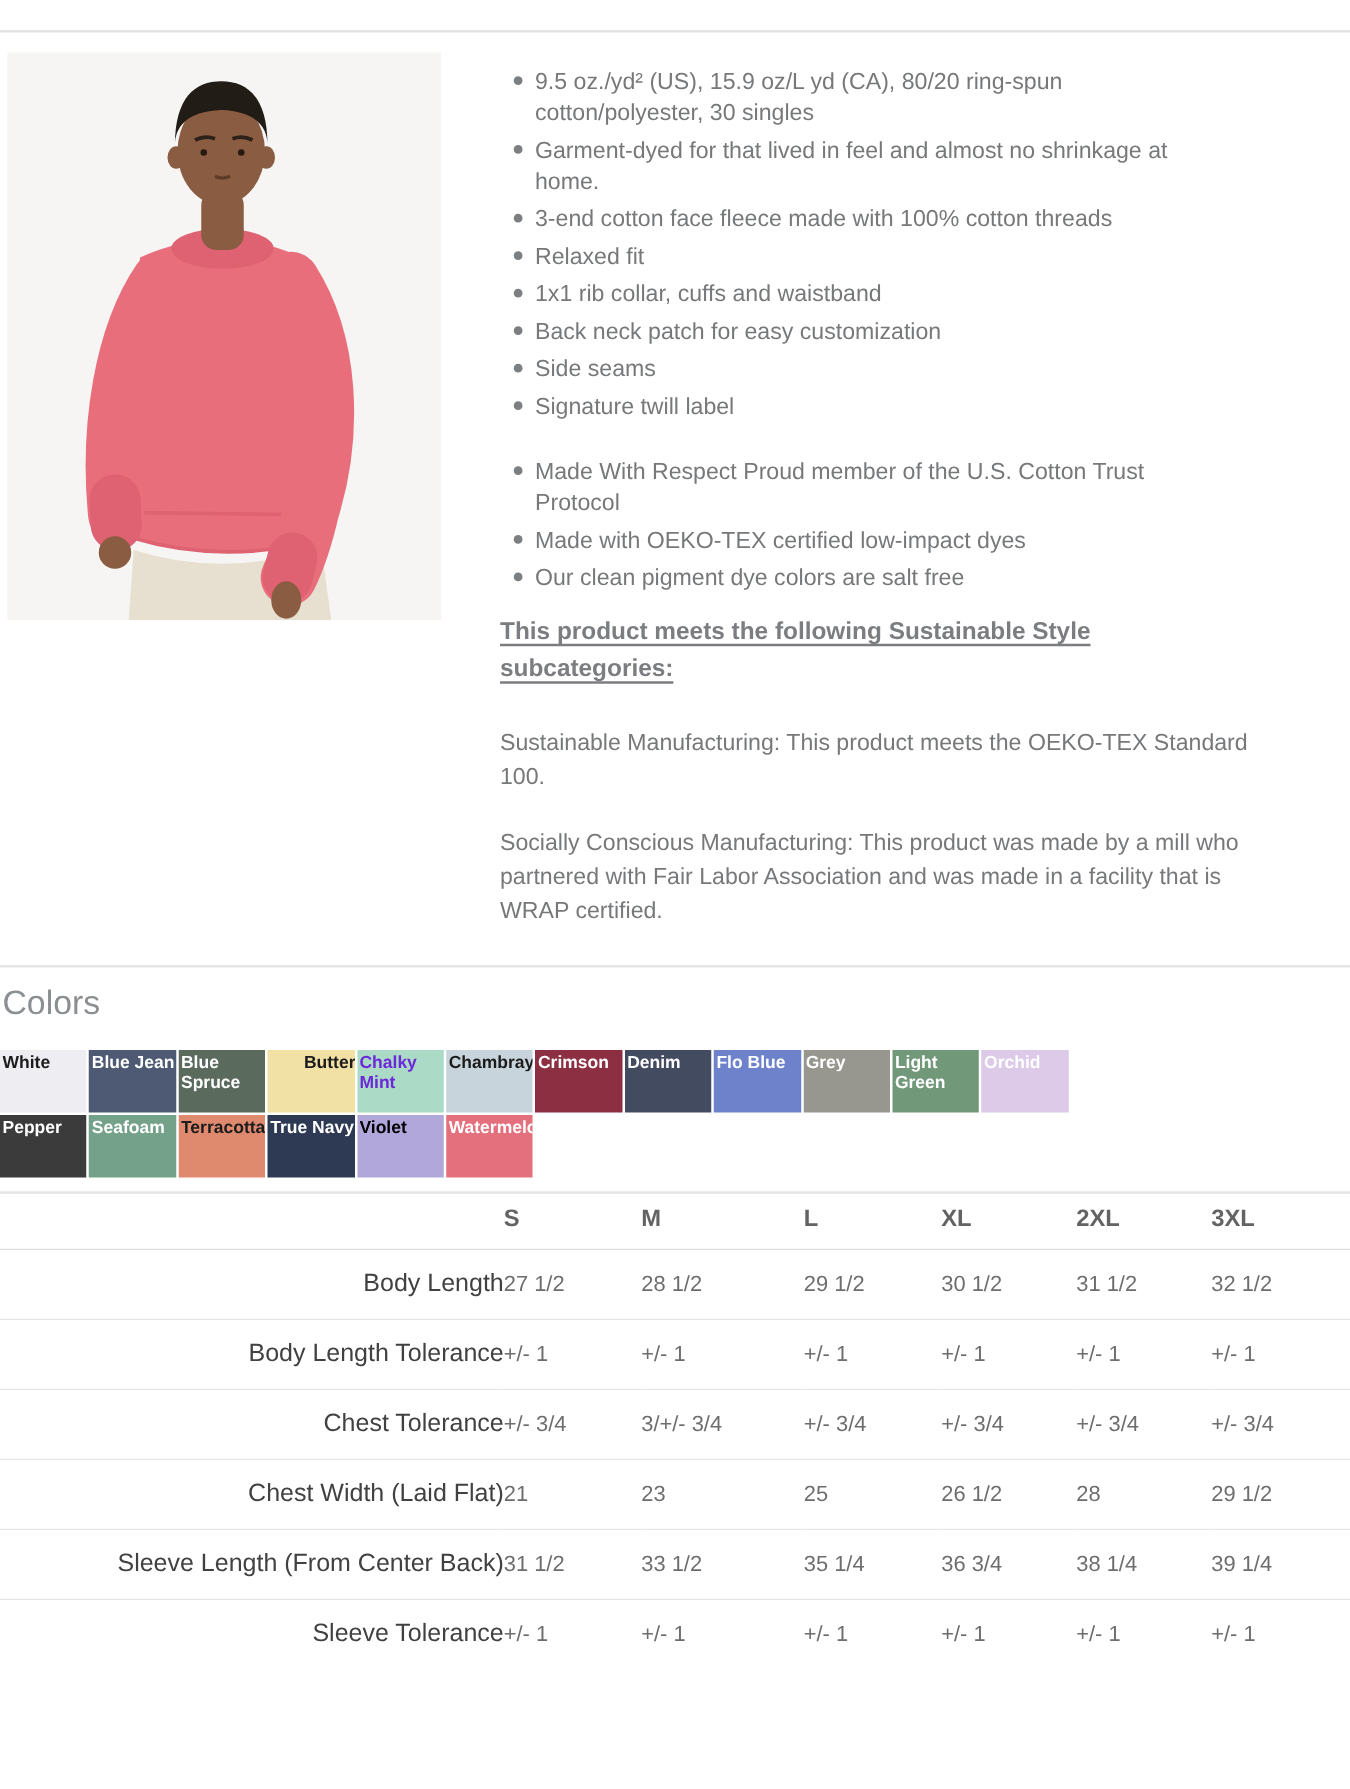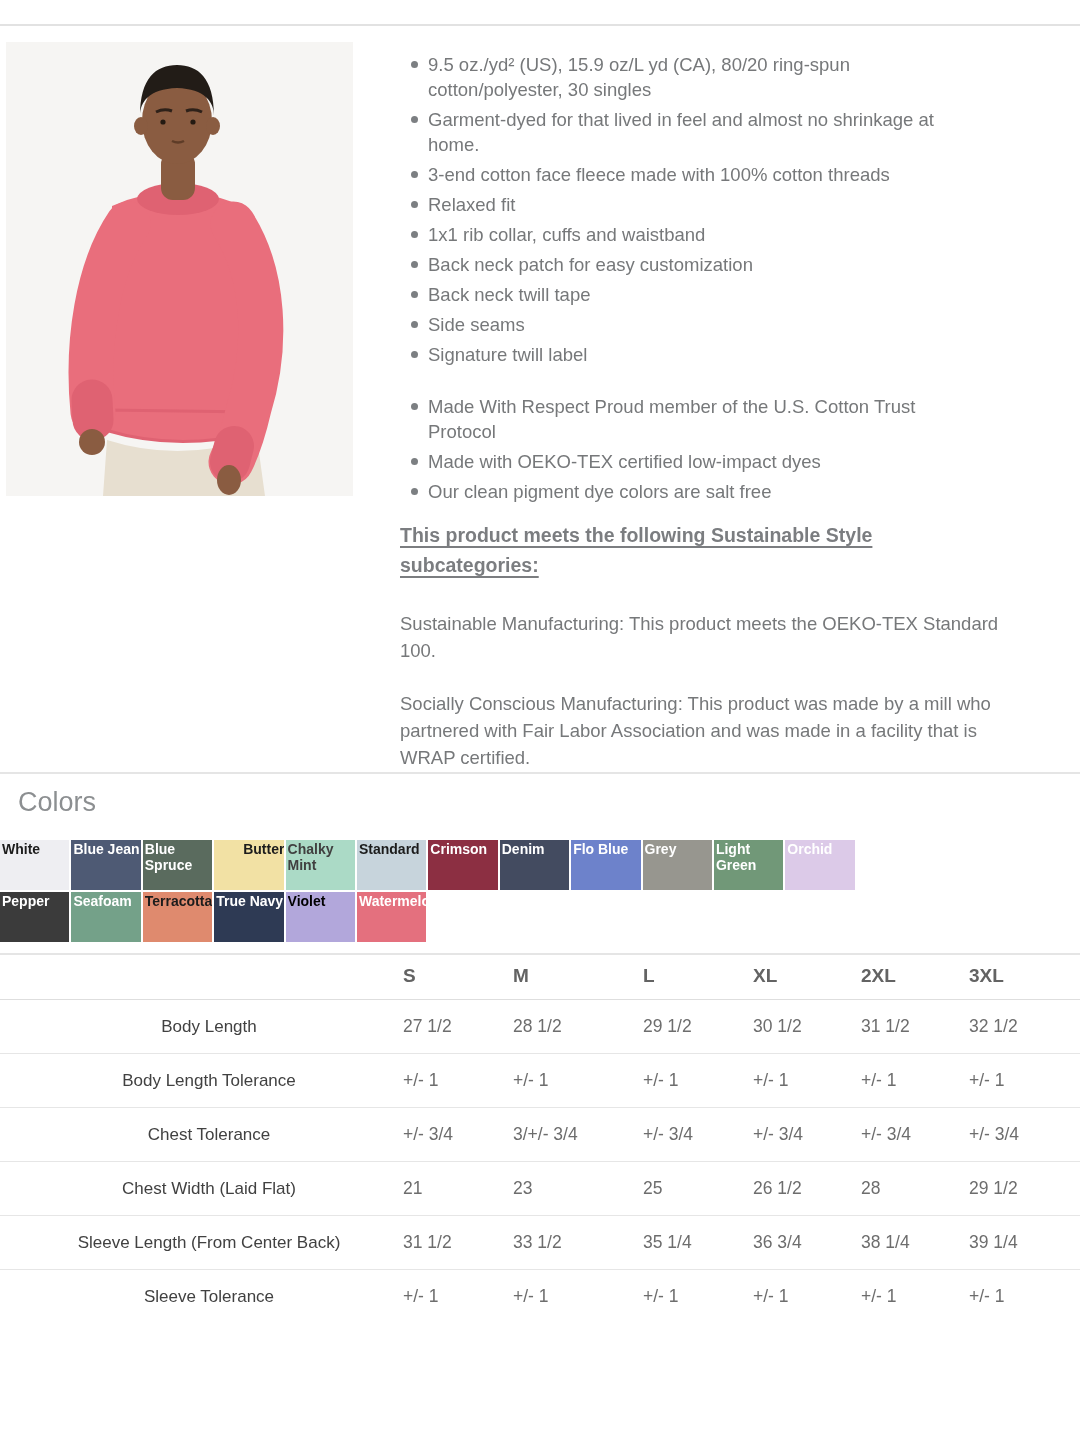--- a/index.html
+++ b/index.html
@@ -36,21 +36,21 @@
     text-decoration:underline; text-decoration-thickness:2px; text-underline-offset:4px;
   }
   .details p {
     margin:26px 0 0 0; max-width:608px;
     font-size:18.5px; line-height:27px; color:#76787a;
   }
   .details p.first { margin-top:30px; }
 
   
   .section-h {
-    margin:12px 0 0 0; padding-left:18px;
+    margin:12px 0 0 0; padding-left:2px;
     font-size:27px; line-height:32px; font-weight:400; color:#8c8f91;
   }
   .swatches {
     margin-top:22px; display:flex; flex-wrap:wrap; gap:2px; width:860px;
     margin-bottom:11px;
   }
   .swatch {
     width:69.4px; height:50px; overflow:hidden; padding:1px 0 0 2px;
     font-size:14px; font-weight:bold; line-height:16px; white-space:normal;
   }
@@ -59,21 +59,21 @@
   
   .meas-h { margin-top:14px; }
   table.meas { width:1080px; border-collapse:collapse; table-layout:fixed; margin-top:6px; }
   table.meas thead th {
     text-align:left; font-size:19px; font-weight:bold; color:#636363;
     padding:4px 0 12px 0; border-bottom:1px solid #dedede;
   }
   table.meas tbody tr { border-bottom:1px solid #e6e6e6; }
   table.meas tbody tr:last-child { border-bottom:none; }
   table.meas tbody th {
-    text-align:center; font-weight:400; font-size:17px; color:#414141; padding:16px 0 16px 15px;
+    text-align:right; font-weight:400; font-size:20px; color:#414141; padding:16px 0 16px 15px;
   }
   table.meas tbody td { font-size:17.5px; color:#6d6d6d; padding:16px 0;margin-left:36px; }
 </style>
 </head>
 <body>
 
 <div class="top-rule"></div>
 
 <section class="hero">
   <div class="product-image">
@@ -112,21 +112,20 @@
   </div>
 
   <div class="details">
     <ul class="blist" id="features-list">
         <li>9.5 oz./yd² (US), 15.9 oz/L yd (CA), 80/20 ring-spun cotton/polyester, 30 singles</li>
         <li>Garment-dyed for that lived in feel and almost no shrinkage at home.</li>
         <li>3-end cotton face fleece made with 100% cotton threads</li>
         <li>Relaxed fit</li>
         <li>1x1 rib collar, cuffs and waistband</li>
         <li>Back neck patch for easy customization</li>
-        <li>Back neck twill tape</li>
         <li>Side seams</li>
         <li>Signature twill label</li>
       </ul>
     <ul class="blist second" id="sustain-list">
         <li>Made With Respect Proud member of the U.S. Cotton Trust Protocol</li>
         <li>Made with OEKO-TEX certified low-impact dyes</li>
         <li>Our clean pigment dye colors are salt free</li>
       </ul>
     <h3 class="sus-heading">This product meets the following Sustainable Style subcategories:</h3>
     <p class="first">Sustainable Manufacturing: This product meets the OEKO-TEX Standard 100.</p>
@@ -144,25 +143,25 @@
       </div>
       <div class="swatch" style="background: rgb(78, 90, 116); color: rgb(255, 255, 255);">
         <span>Blue Jean</span>
       </div>
       <div class="swatch" style="background: rgb(90, 107, 94); color: rgb(255, 255, 255);">
         <span>Blue Spruce</span>
       </div>
       <div class="swatch" style="background: rgb(242, 225, 164); color: rgb(28, 28, 28); padding-left: 29px;">
         <span>Butter</span>
       </div>
-      <div class="swatch" style="background: rgb(171, 218, 198); color: #404040;">
+      <div class="swatch" style="background: rgb(171, 218, 198); color: #6d28d9;">
         <span>Chalky Mint</span>
       </div>
       <div class="swatch" style="background: rgb(199, 212, 220); color: rgb(28, 28, 28);">
-        <span>Standard</span>
+        <span>Chambray</span>
       </div>
       <div class="swatch" style="background: rgb(140, 47, 66); color: rgb(255, 255, 255);">
         <span>Crimson</span>
       </div>
       <div class="swatch" style="background: rgb(67, 75, 96); color: rgb(255, 255, 255);">
         <span>Denim</span>
       </div>
       <div class="swatch" style="background: rgb(109, 130, 203); color: rgb(255, 255, 255);">
         <span>Flo Blue</span>
       </div>

